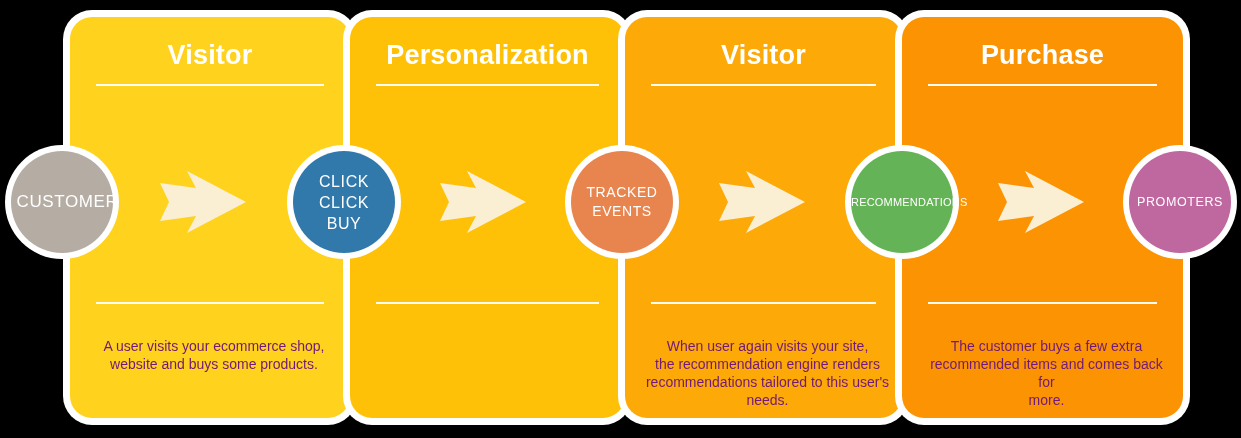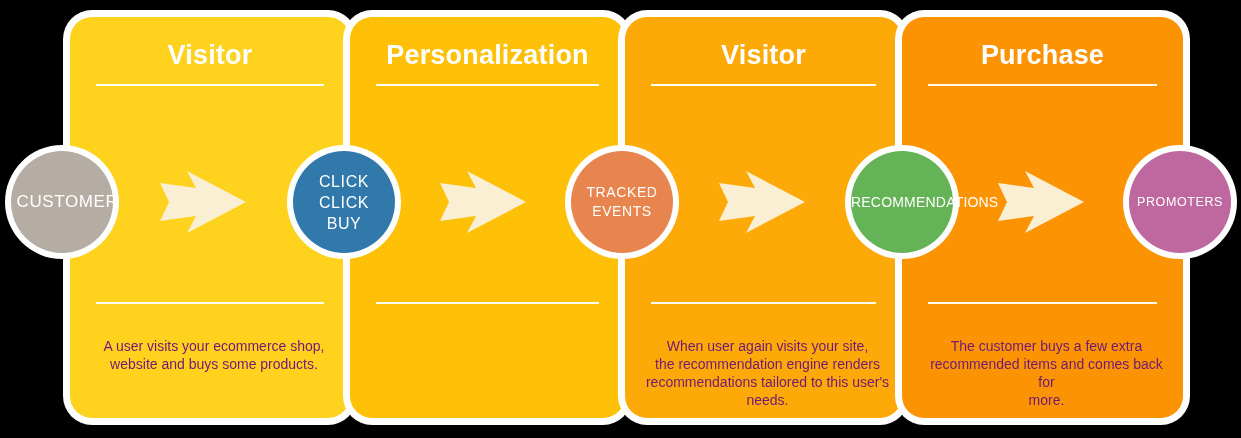--- a/index.html
+++ b/index.html
@@ -79,21 +79,21 @@
   }
   .node-label {
     display: block;
     width: 100%;
     white-space: pre-line;
     letter-spacing: 0.6px;
   }
   .node-cust .node-label { font-size: 17px; line-height: 16px; margin-left: 11px; }
   .node-click .node-label { font-size: 16px; line-height: 21px; }
   .node-track .node-label { font-size: 14px; line-height: 19px; }
-  .node-rec .node-label { font-size: 14px; line-height: 12px; letter-spacing: 0.2px; }
+  .node-rec .node-label { font-size: 11px; line-height: 12px; letter-spacing: 0.2px; }
   .node-prom .node-label { font-size: 12.5px; line-height: 16px; }
 
   
   .arrow {
     position: absolute;
     width: 86px;
     height: 62px;
     z-index: 4;
   }
   .arrow svg { display: block; width: 100%; height: 100%; }

